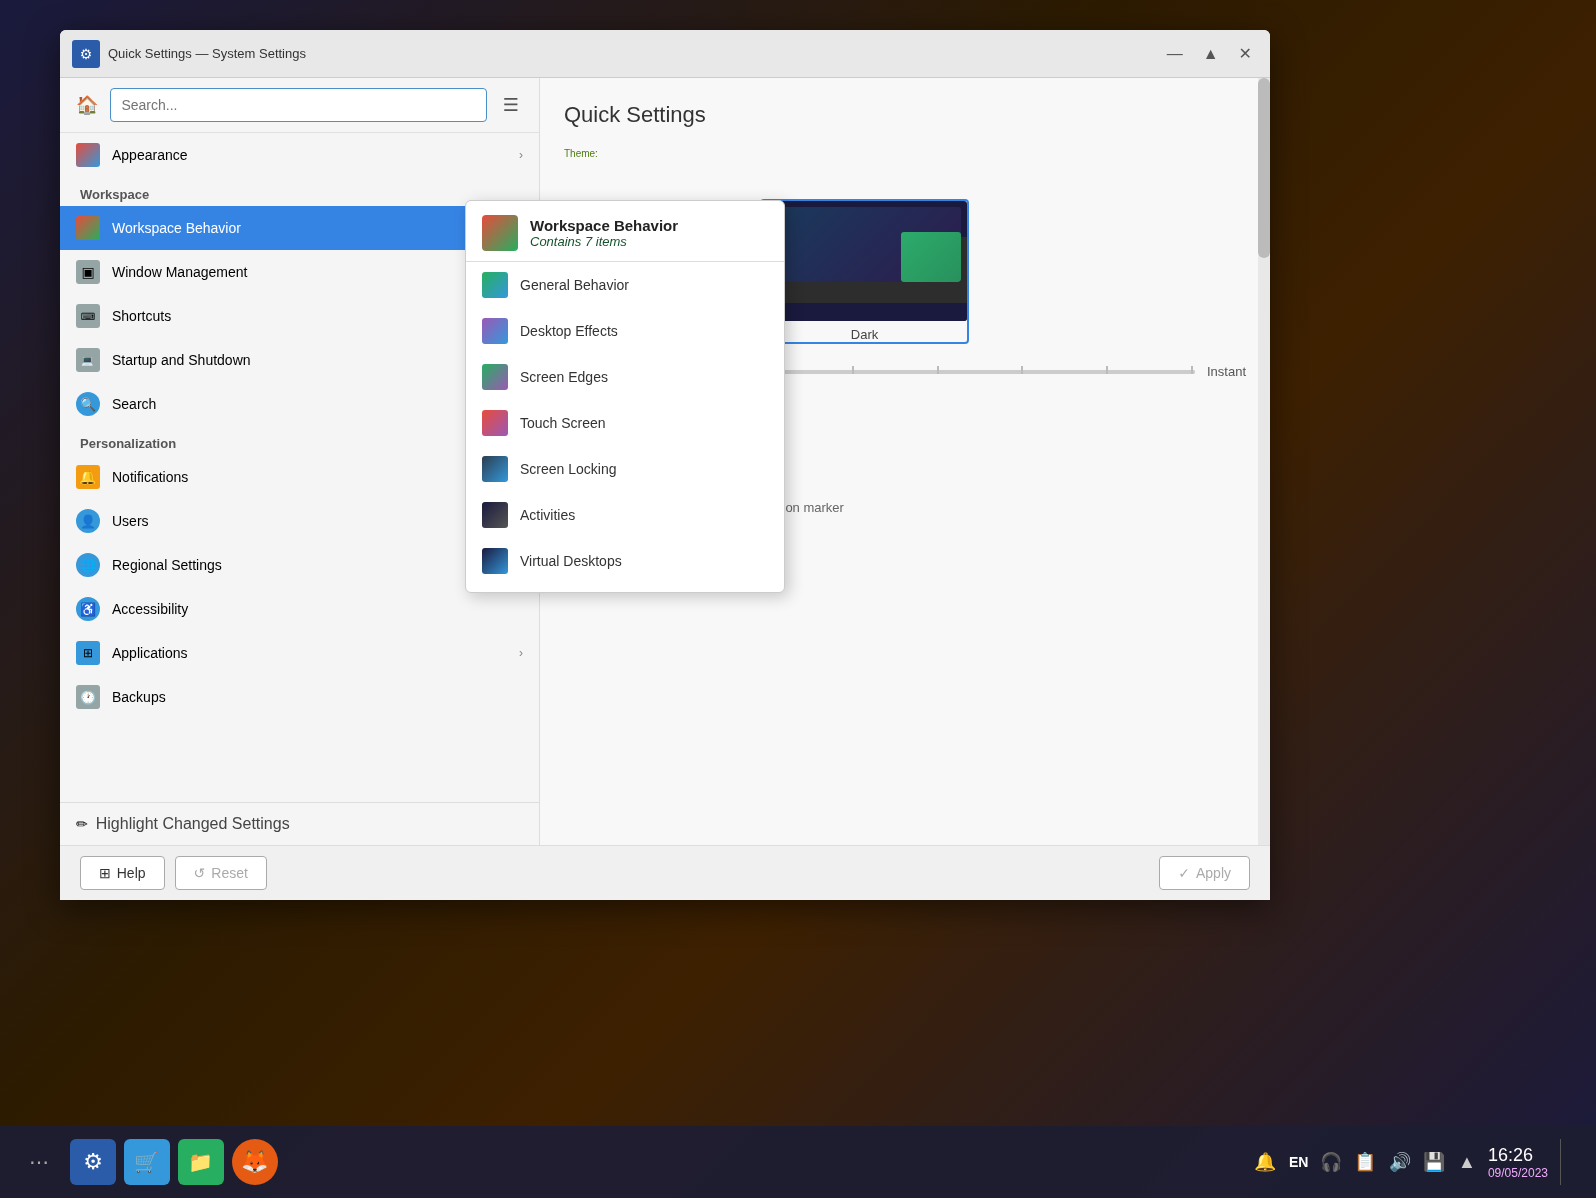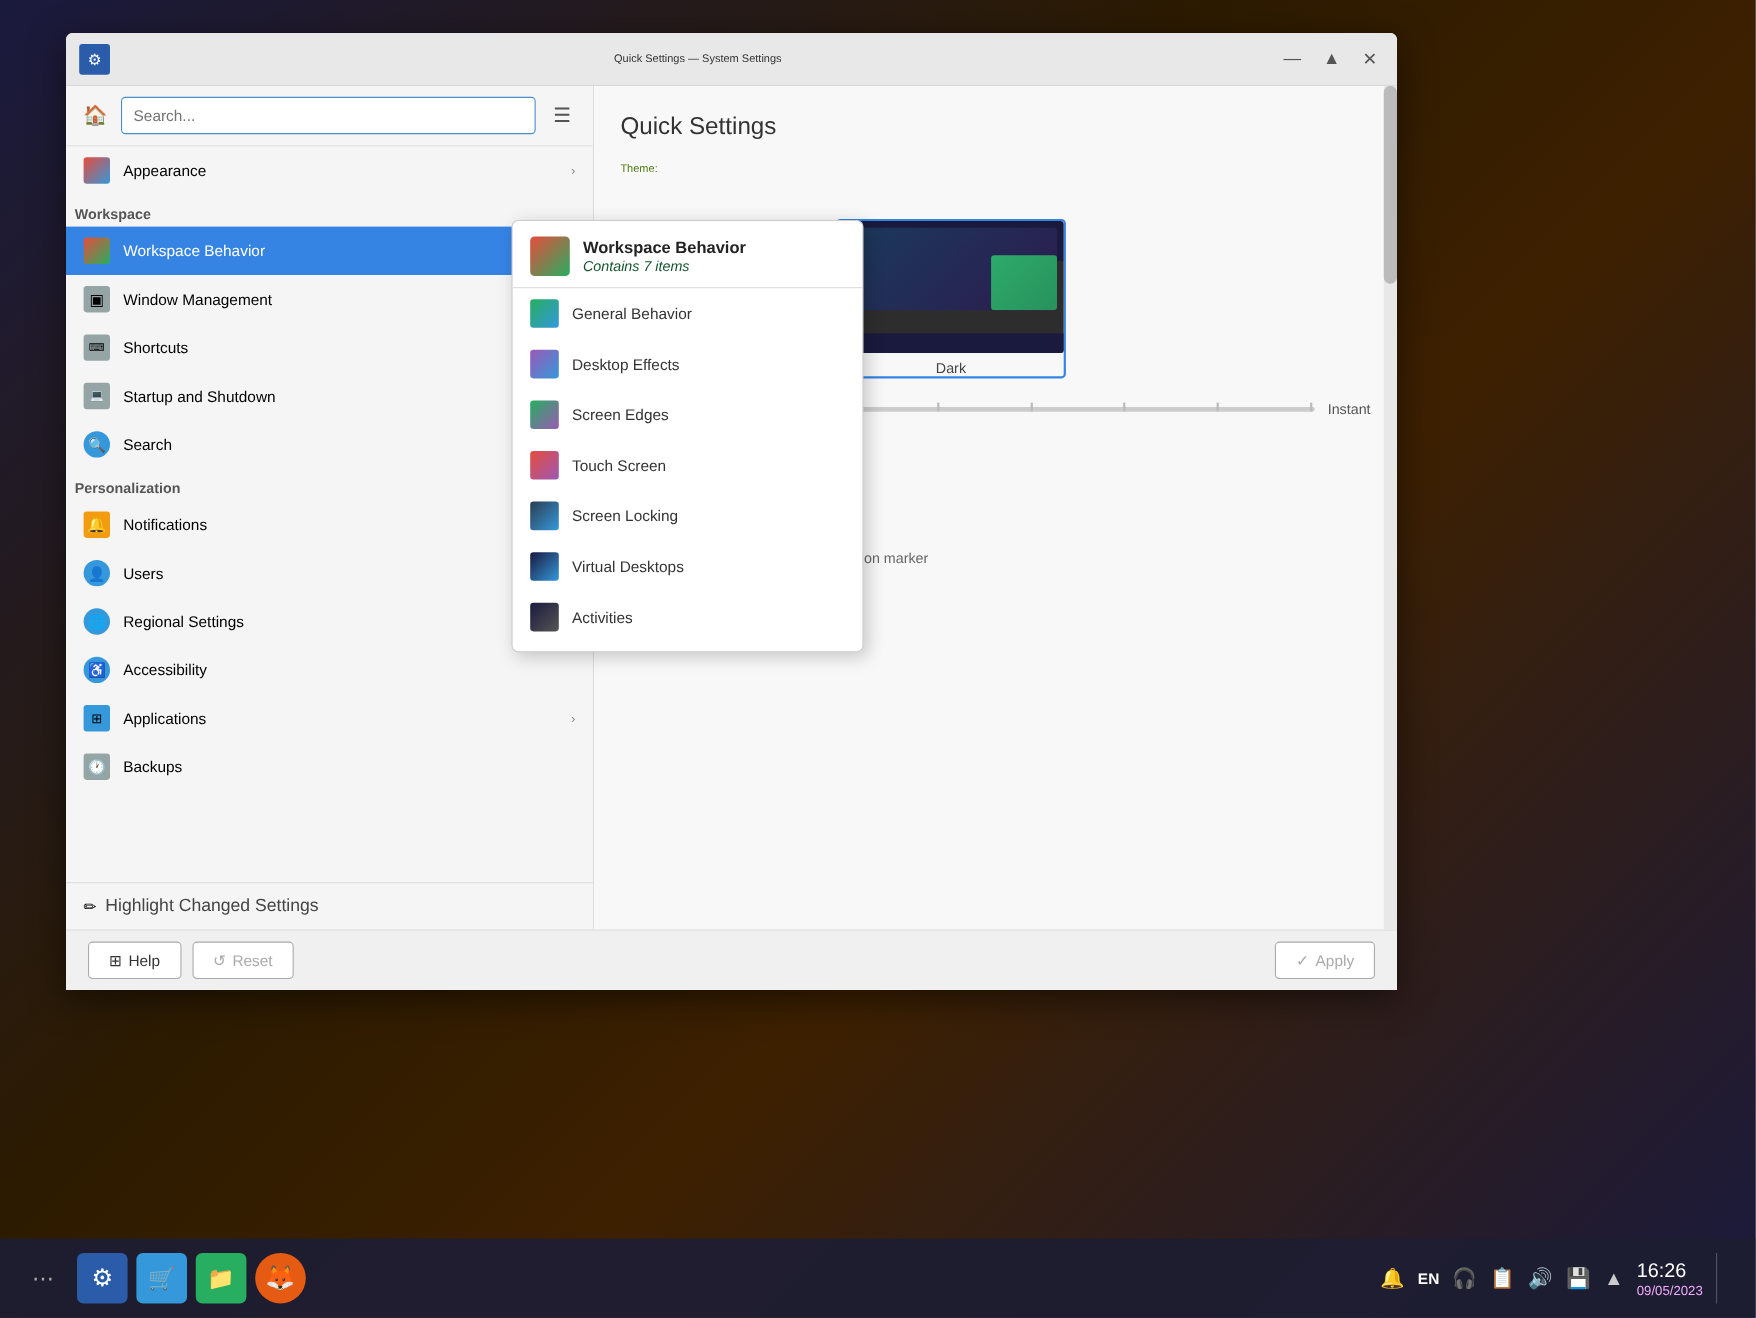--- a/index.html
+++ b/index.html
@@ -52,22 +52,22 @@
       border-radius: 3px;
       display: flex;
       align-items: center;
       justify-content: center;
       color: white;
       font-size: 14px;
       margin-right: 8px;
     }
     .title-bar-title {
       flex: 1;
-      text-align: center;
-      font-size: 10px;
+      text-align: left;
+      font-size: 13px;
       color: #333;
     }
     .title-bar-controls {
       display: flex;
       gap: 8px;
     }
     .title-btn {
       background: none;
       border: none;
       cursor: pointer;
@@ -128,21 +128,21 @@
       font-size: 18px;
       color: #555;
       padding: 4px 8px;
     }
 
     
     .sidebar-section-label {
       font-size: 13px;
       font-weight: bold;
       color: #555;
-      padding: 10px 8px 4px;
+      padding: 10px 20px 4px;
     }
     .sidebar-item {
       display: flex;
       align-items: center;
       padding: 10px 16px;
       cursor: pointer;
       position: relative;
     }
     .sidebar-item.active {
       background: #3584e4;
@@ -699,26 +699,26 @@
   </div>
   <div class="popup-item">
     <div class="popup-item-icon pi-touch"></div>
     <span>Touch Screen</span>
   </div>
   <div class="popup-item">
     <div class="popup-item-icon pi-screen-lock"></div>
     <span>Screen Locking</span>
   </div>
   <div class="popup-item">
+    <div class="popup-item-icon pi-activities"></div>
+    <span>Activities</span>
+  </div>
+  <div class="popup-item">
     <div class="popup-item-icon pi-virtual"></div>
     <span>Virtual Desktops</span>
-  </div>
-  <div class="popup-item">
-    <div class="popup-item-icon pi-activities"></div>
-    <span>Activities</span>
   </div>
 </div>
 
 <div class="taskbar">
   <div class="taskbar-left">
     <div class="taskbar-icon ti-dots">⋯</div>
     <div class="taskbar-icon ti-settings" style="color:white; font-size:22px;">⚙</div>
     <div class="taskbar-icon ti-store" style="color:white; font-size:20px;">🛒</div>
     <div class="taskbar-icon ti-files" style="color:white; font-size:20px;">📁</div>
     <div class="taskbar-icon ti-firefox" style="background:#e55b13; font-size:22px;">🦊</div>

